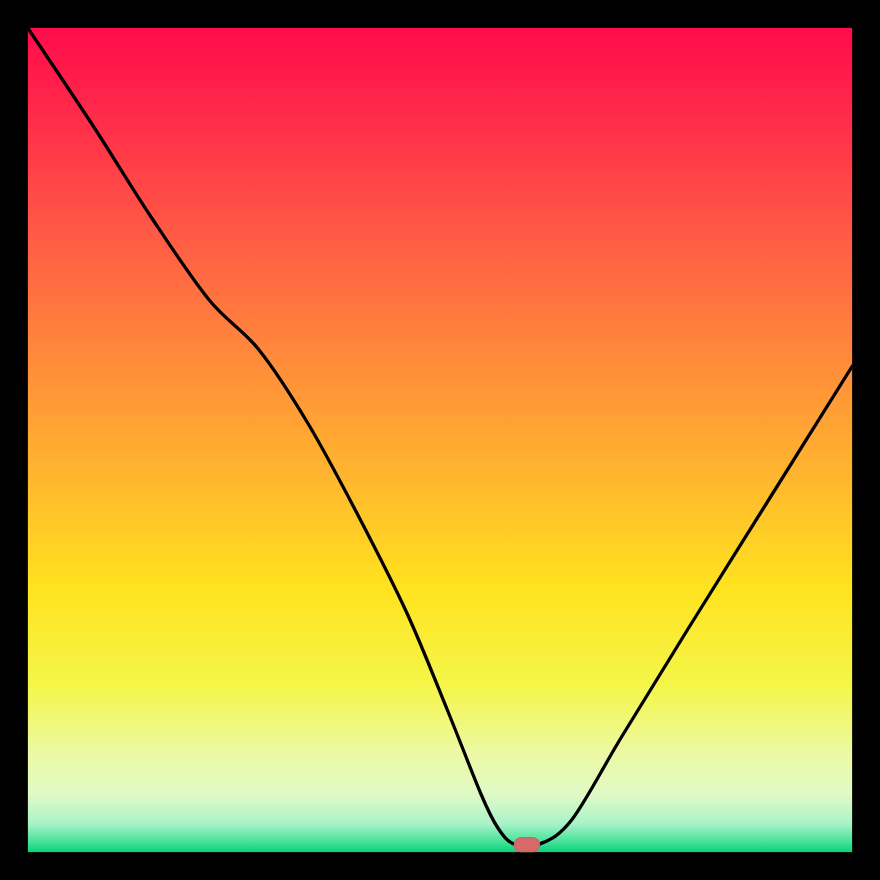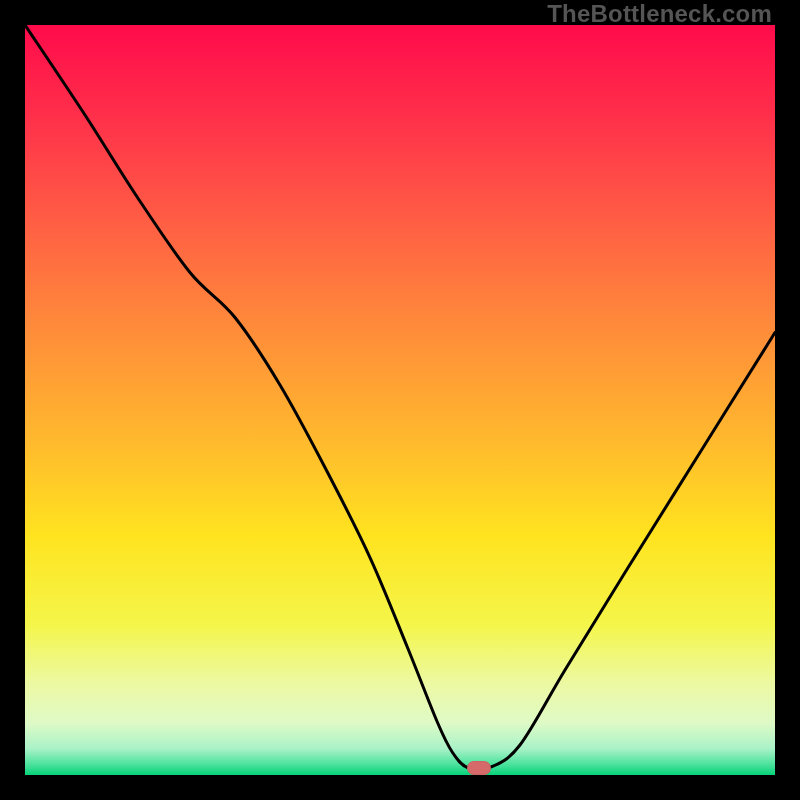--- a/index.html
+++ b/index.html
@@ -44,21 +44,20 @@
     background: #d66a6a;
     transform: translate(-50%, -50%);
     box-shadow: 0 0 0 1px rgba(0,0,0,0.05) inset;
   }
 </style>
 </head>
 <body>
 
 <div class="frame">
 
-  <div class="watermark">TheBottleneck.com</div>
 
   <div class="plot-area">
 
     <svg class="gradient-bg" viewBox="0 0 750 750" preserveAspectRatio="none">
       <defs>
         <linearGradient id="bg-grad" x1="0" y1="0" x2="0" y2="1">
             <stop offset="0%" stop-color="#ff0b4b"></stop>
             <stop offset="12%" stop-color="#ff2f4a"></stop>
             <stop offset="25%" stop-color="#ff5a45"></stop>
             <stop offset="40%" stop-color="#ff8a3a"></stop>

